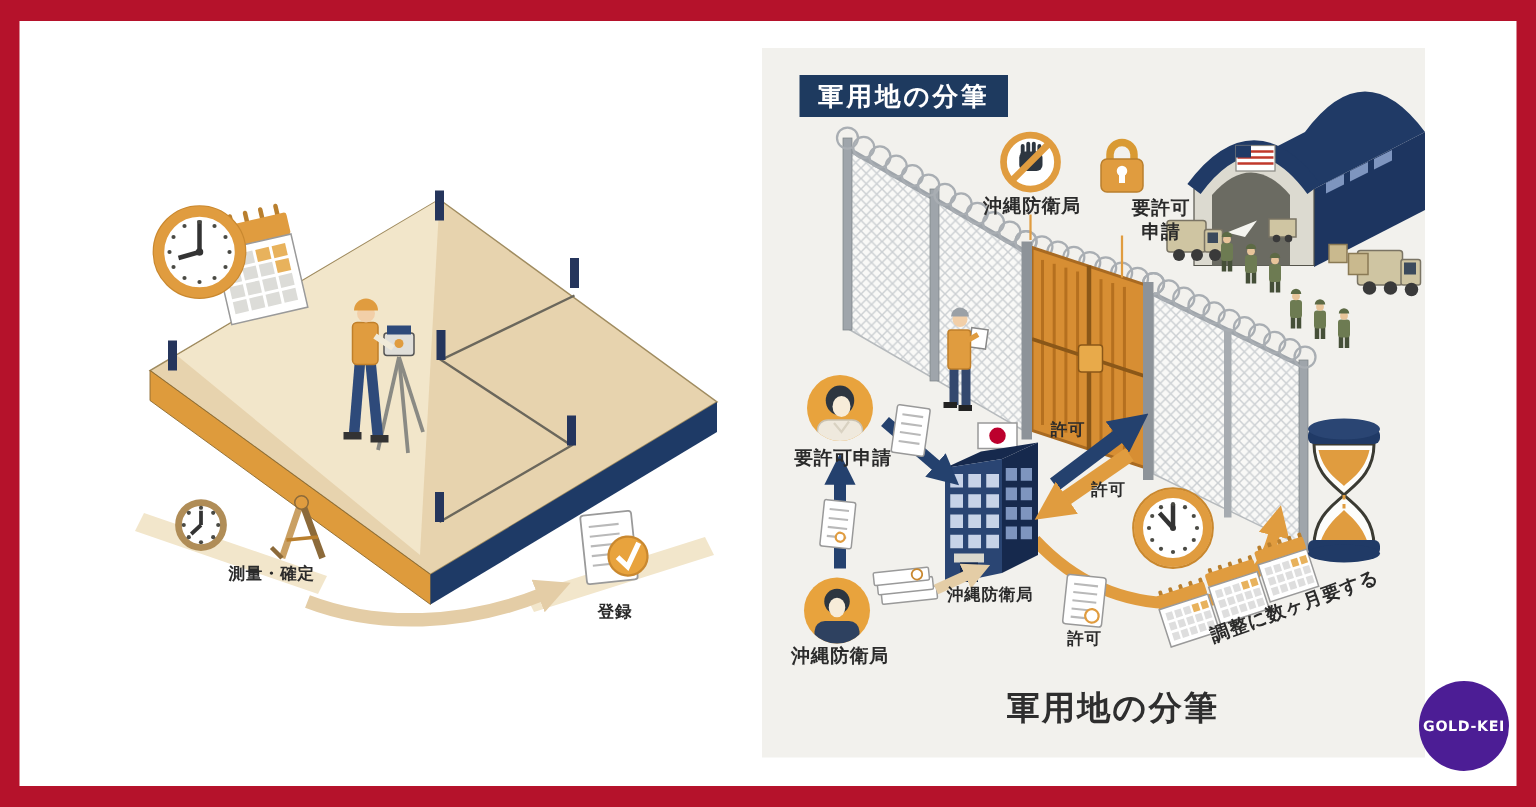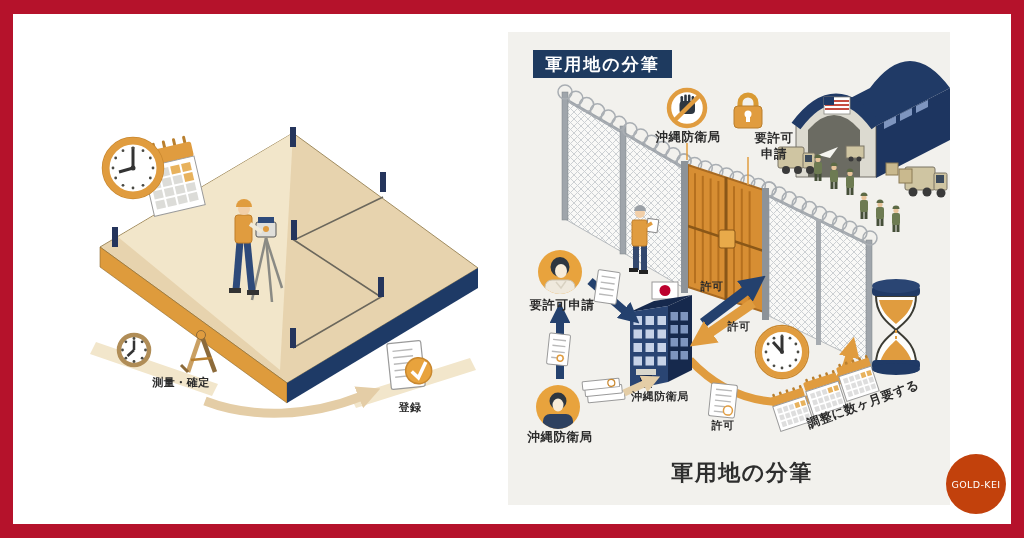--- a/index.html
+++ b/index.html
@@ -12,22 +12,22 @@
        white-space:nowrap;font-size:12.5px;letter-spacing:.5px;line-height:1.25;}
   .title{font-size:20px;color:#2e2e2e;letter-spacing:1.5px;}
   .title-r{font-size:22px;}
   .sm{font-size:11px;}
   .wrap2{white-space:normal;width:48px;text-align:center;margin-left:28px;}
   .note{transform:translate(-50%,-50%) rotate(-20deg);}
   .badge{position:absolute;left:533px;top:50px;width:139px;height:28px;background:#1e3a5f;
          color:#ffffff;display:flex;align-items:center;justify-content:center;
          font-size:17px;font-weight:700;letter-spacing:2px;}
   .watermark{position:absolute;left:946px;top:454px;width:60px;height:60px;border-radius:50%;
-             background:#c2410c;color:#ffffff;display:flex;align-items:center;justify-content:center;
-             font-size:9.5px;font-weight:400;letter-spacing:.4px;}
+             background:#4c1d95;color:#ffffff;display:flex;align-items:center;justify-content:center;
+             font-size:9.5px;font-weight:700;letter-spacing:.4px;}
 </style>
 </head>
 <body>
 
 <div class="stage">
   <div class="inner"></div>
   <div class="panel-gray"></div>
 
   <svg class="art" width="1024" height="538" viewBox="0 0 1024 538" xmlns="http://www.w3.org/2000/svg" xmlns:xlink="http://www.w3.org/1999/xlink">
     <defs>

